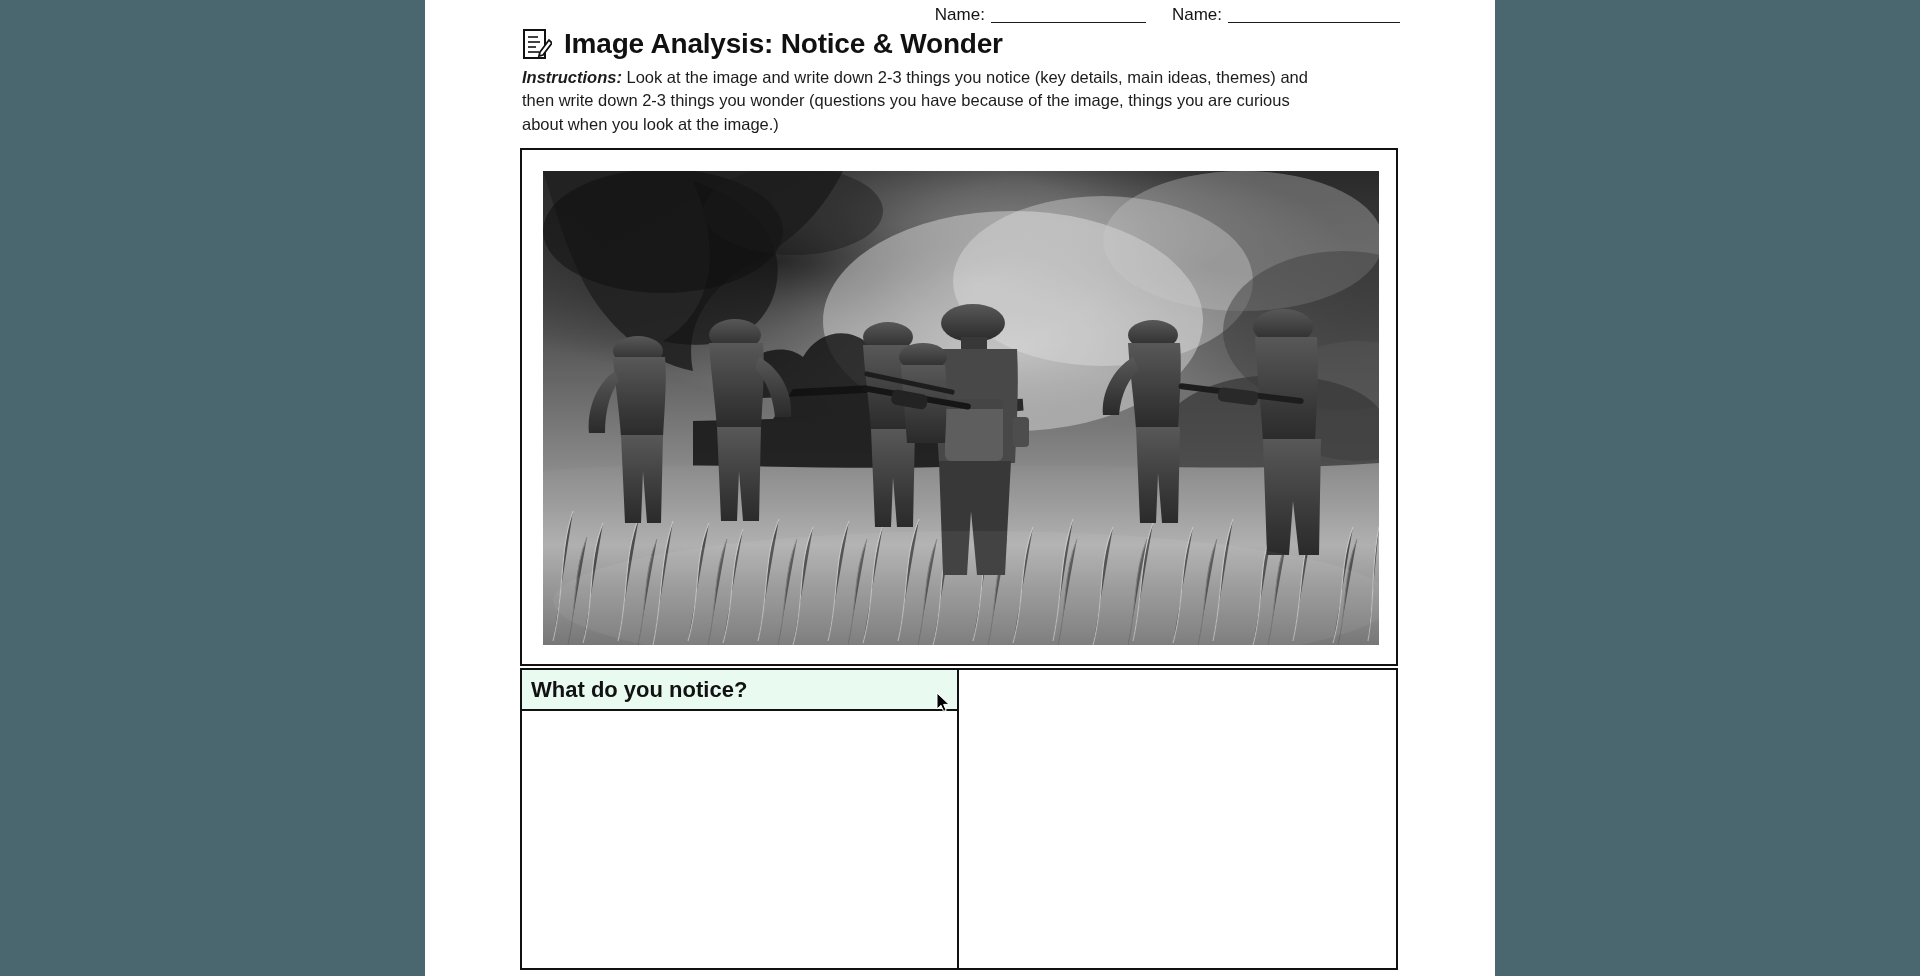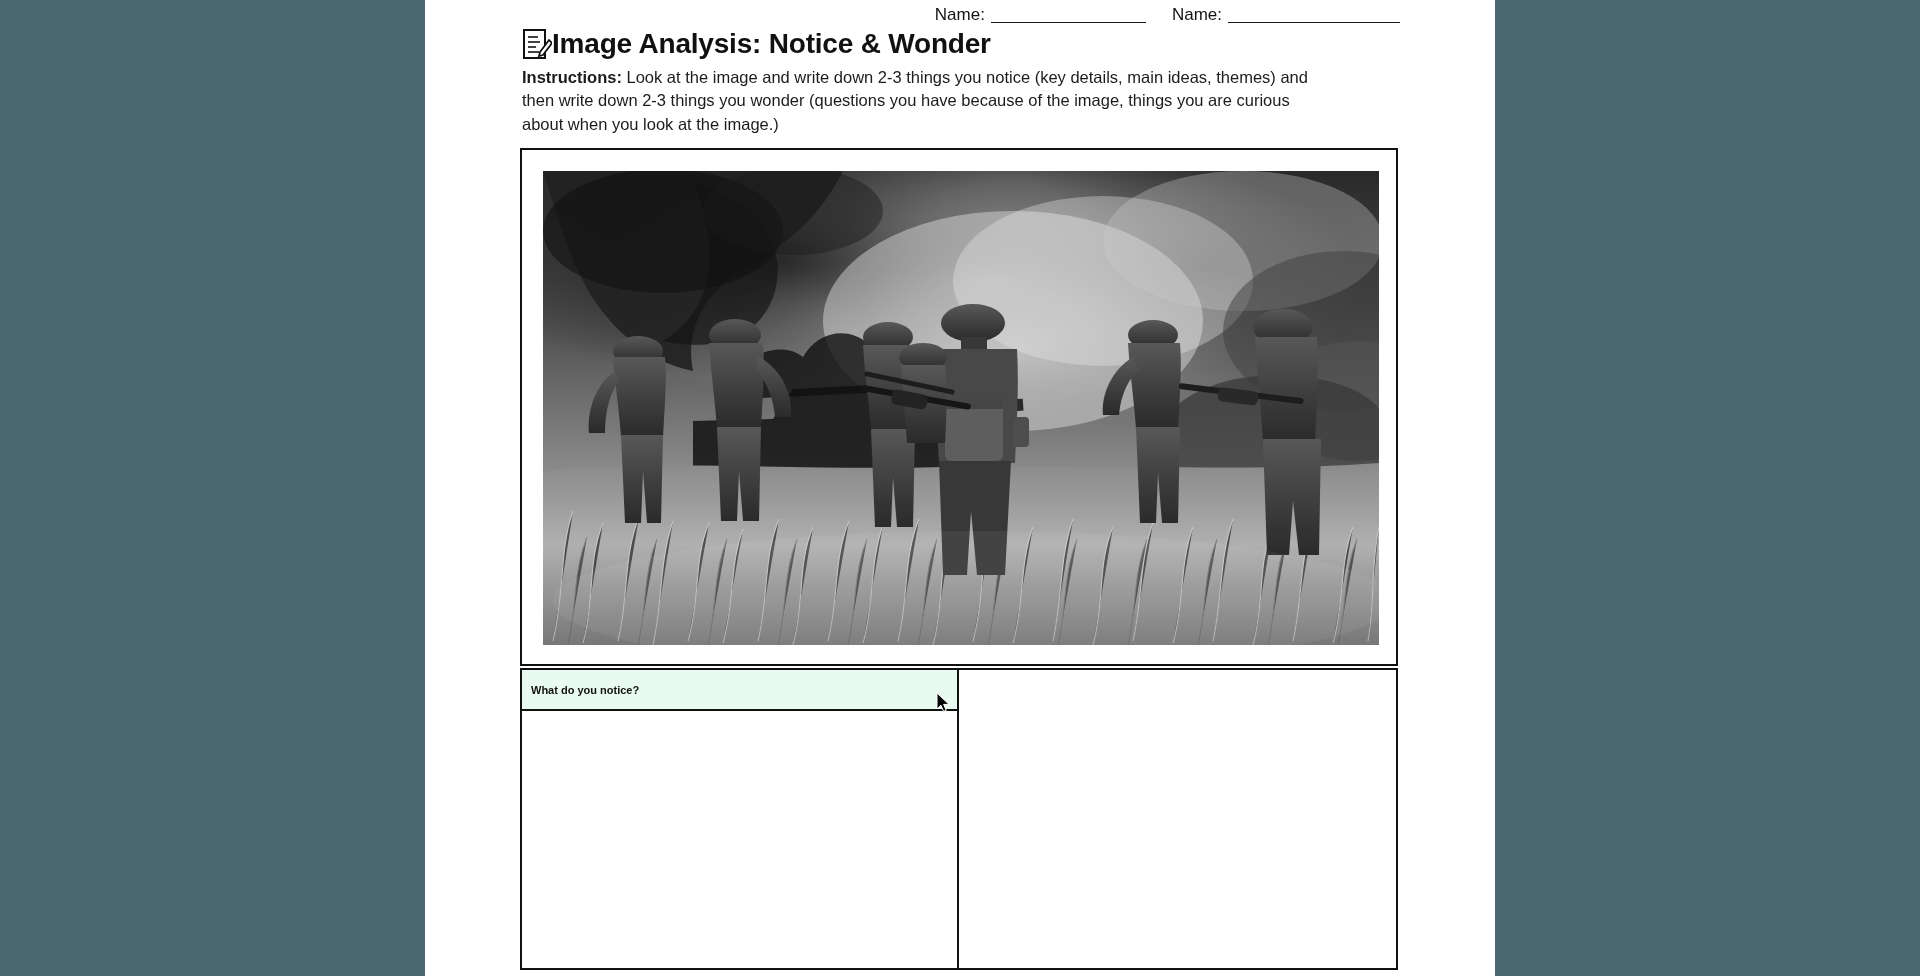--- a/index.html
+++ b/index.html
@@ -60,21 +60,21 @@
     width: 172px;
   }
 
   
   .title-row {
     position: absolute;
     top: 28px;
     left: 2px;
     display: flex;
     align-items: center;
-    gap: 0;
+    gap: 12px;
   }
   .doc-icon {
     width: 30px;
     height: 32px;
     position: relative;
     flex: none;
   }
   .title-text {
     font-size: 28px;
     font-weight: bold;
@@ -88,20 +88,21 @@
     position: absolute;
     top: 66px;
     left: 2px;
     width: 800px;
     font-size: 16.5px;
     line-height: 1.42;
     color: #1c1c1c;
   }
   .instructions b {
     font-weight: bold;
+    font-style: italic;
   }
 
   
   .image-box {
     position: absolute;
     top: 148px;
     left: 0;
     width: 878px;
     height: 518px;
     border: 2px solid #111111;
@@ -139,21 +140,21 @@
     border-right: 2px solid #111111;
   }
   .qa-head {
     height: 41px;
     background: #e9fbf0;
     border-bottom: 2px solid #111111;
     display: flex;
     align-items: center;
     padding-left: 9px;
     box-sizing: border-box;
-    font-size: 11px;
+    font-size: 22px;
     font-weight: bold;
     color: #121212;
   }
   .qa-body {
     flex: 1;
     background: #ffffff;
   }
 
   
   .cursor {

